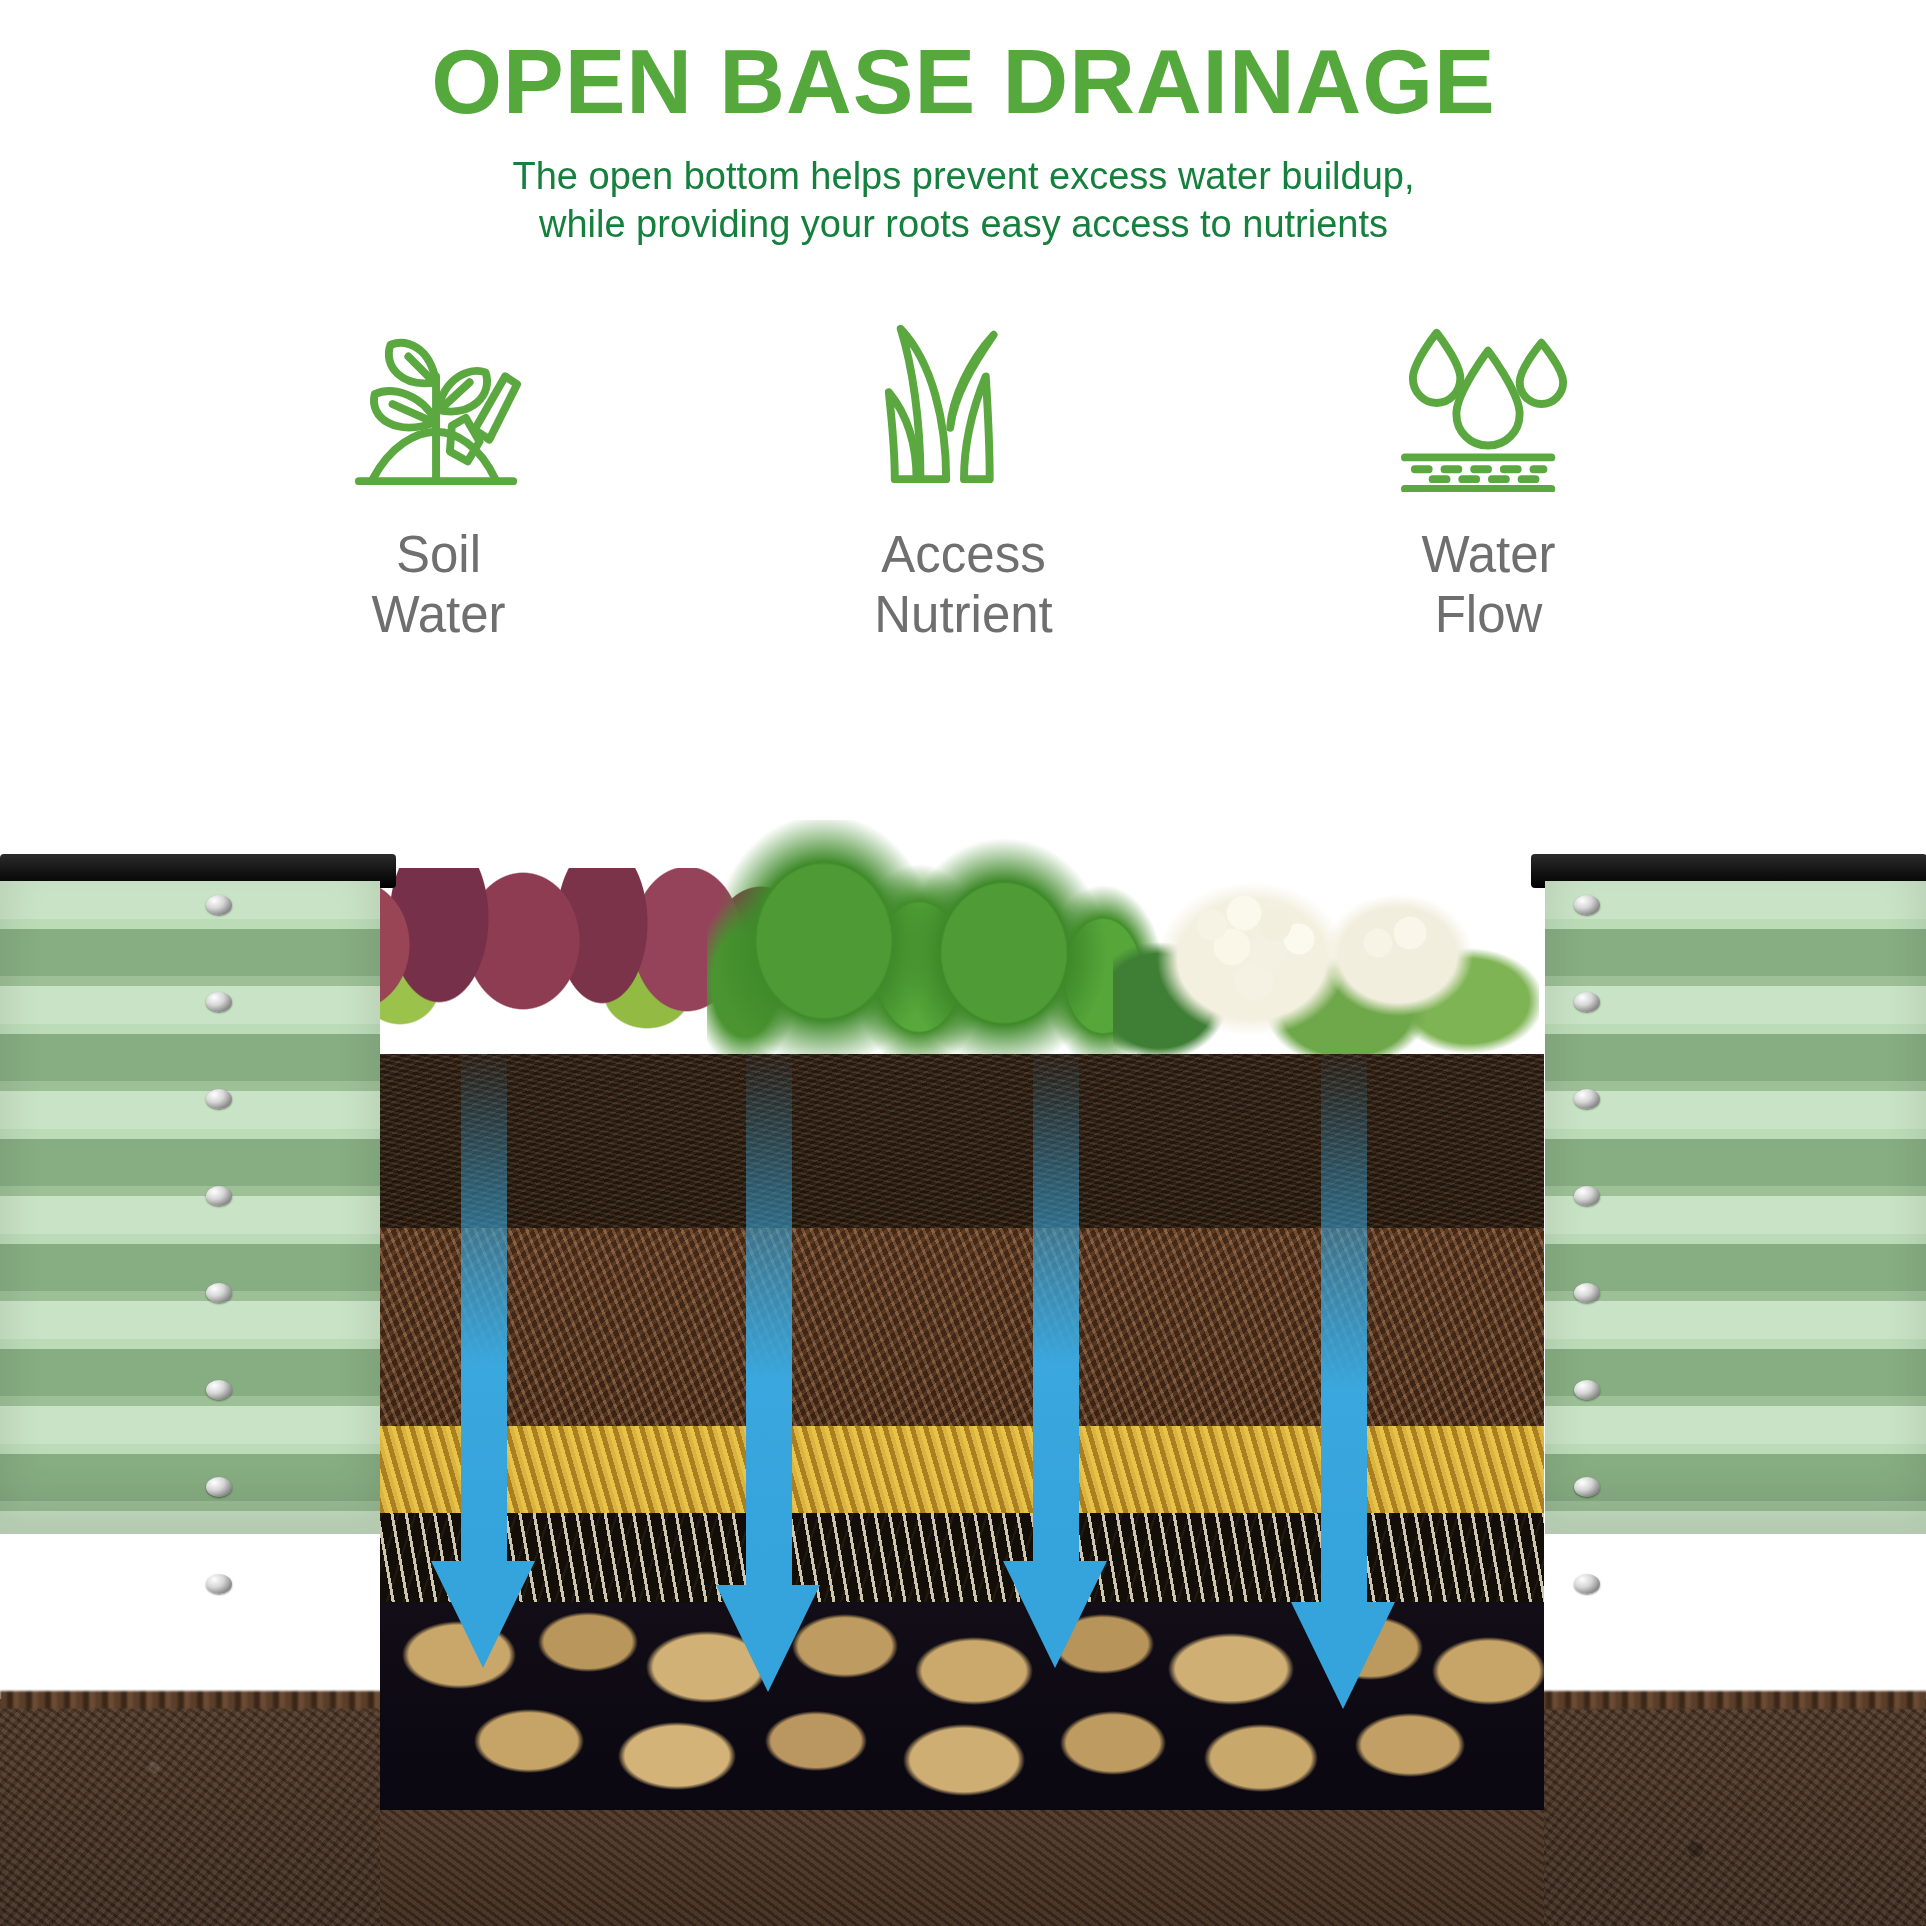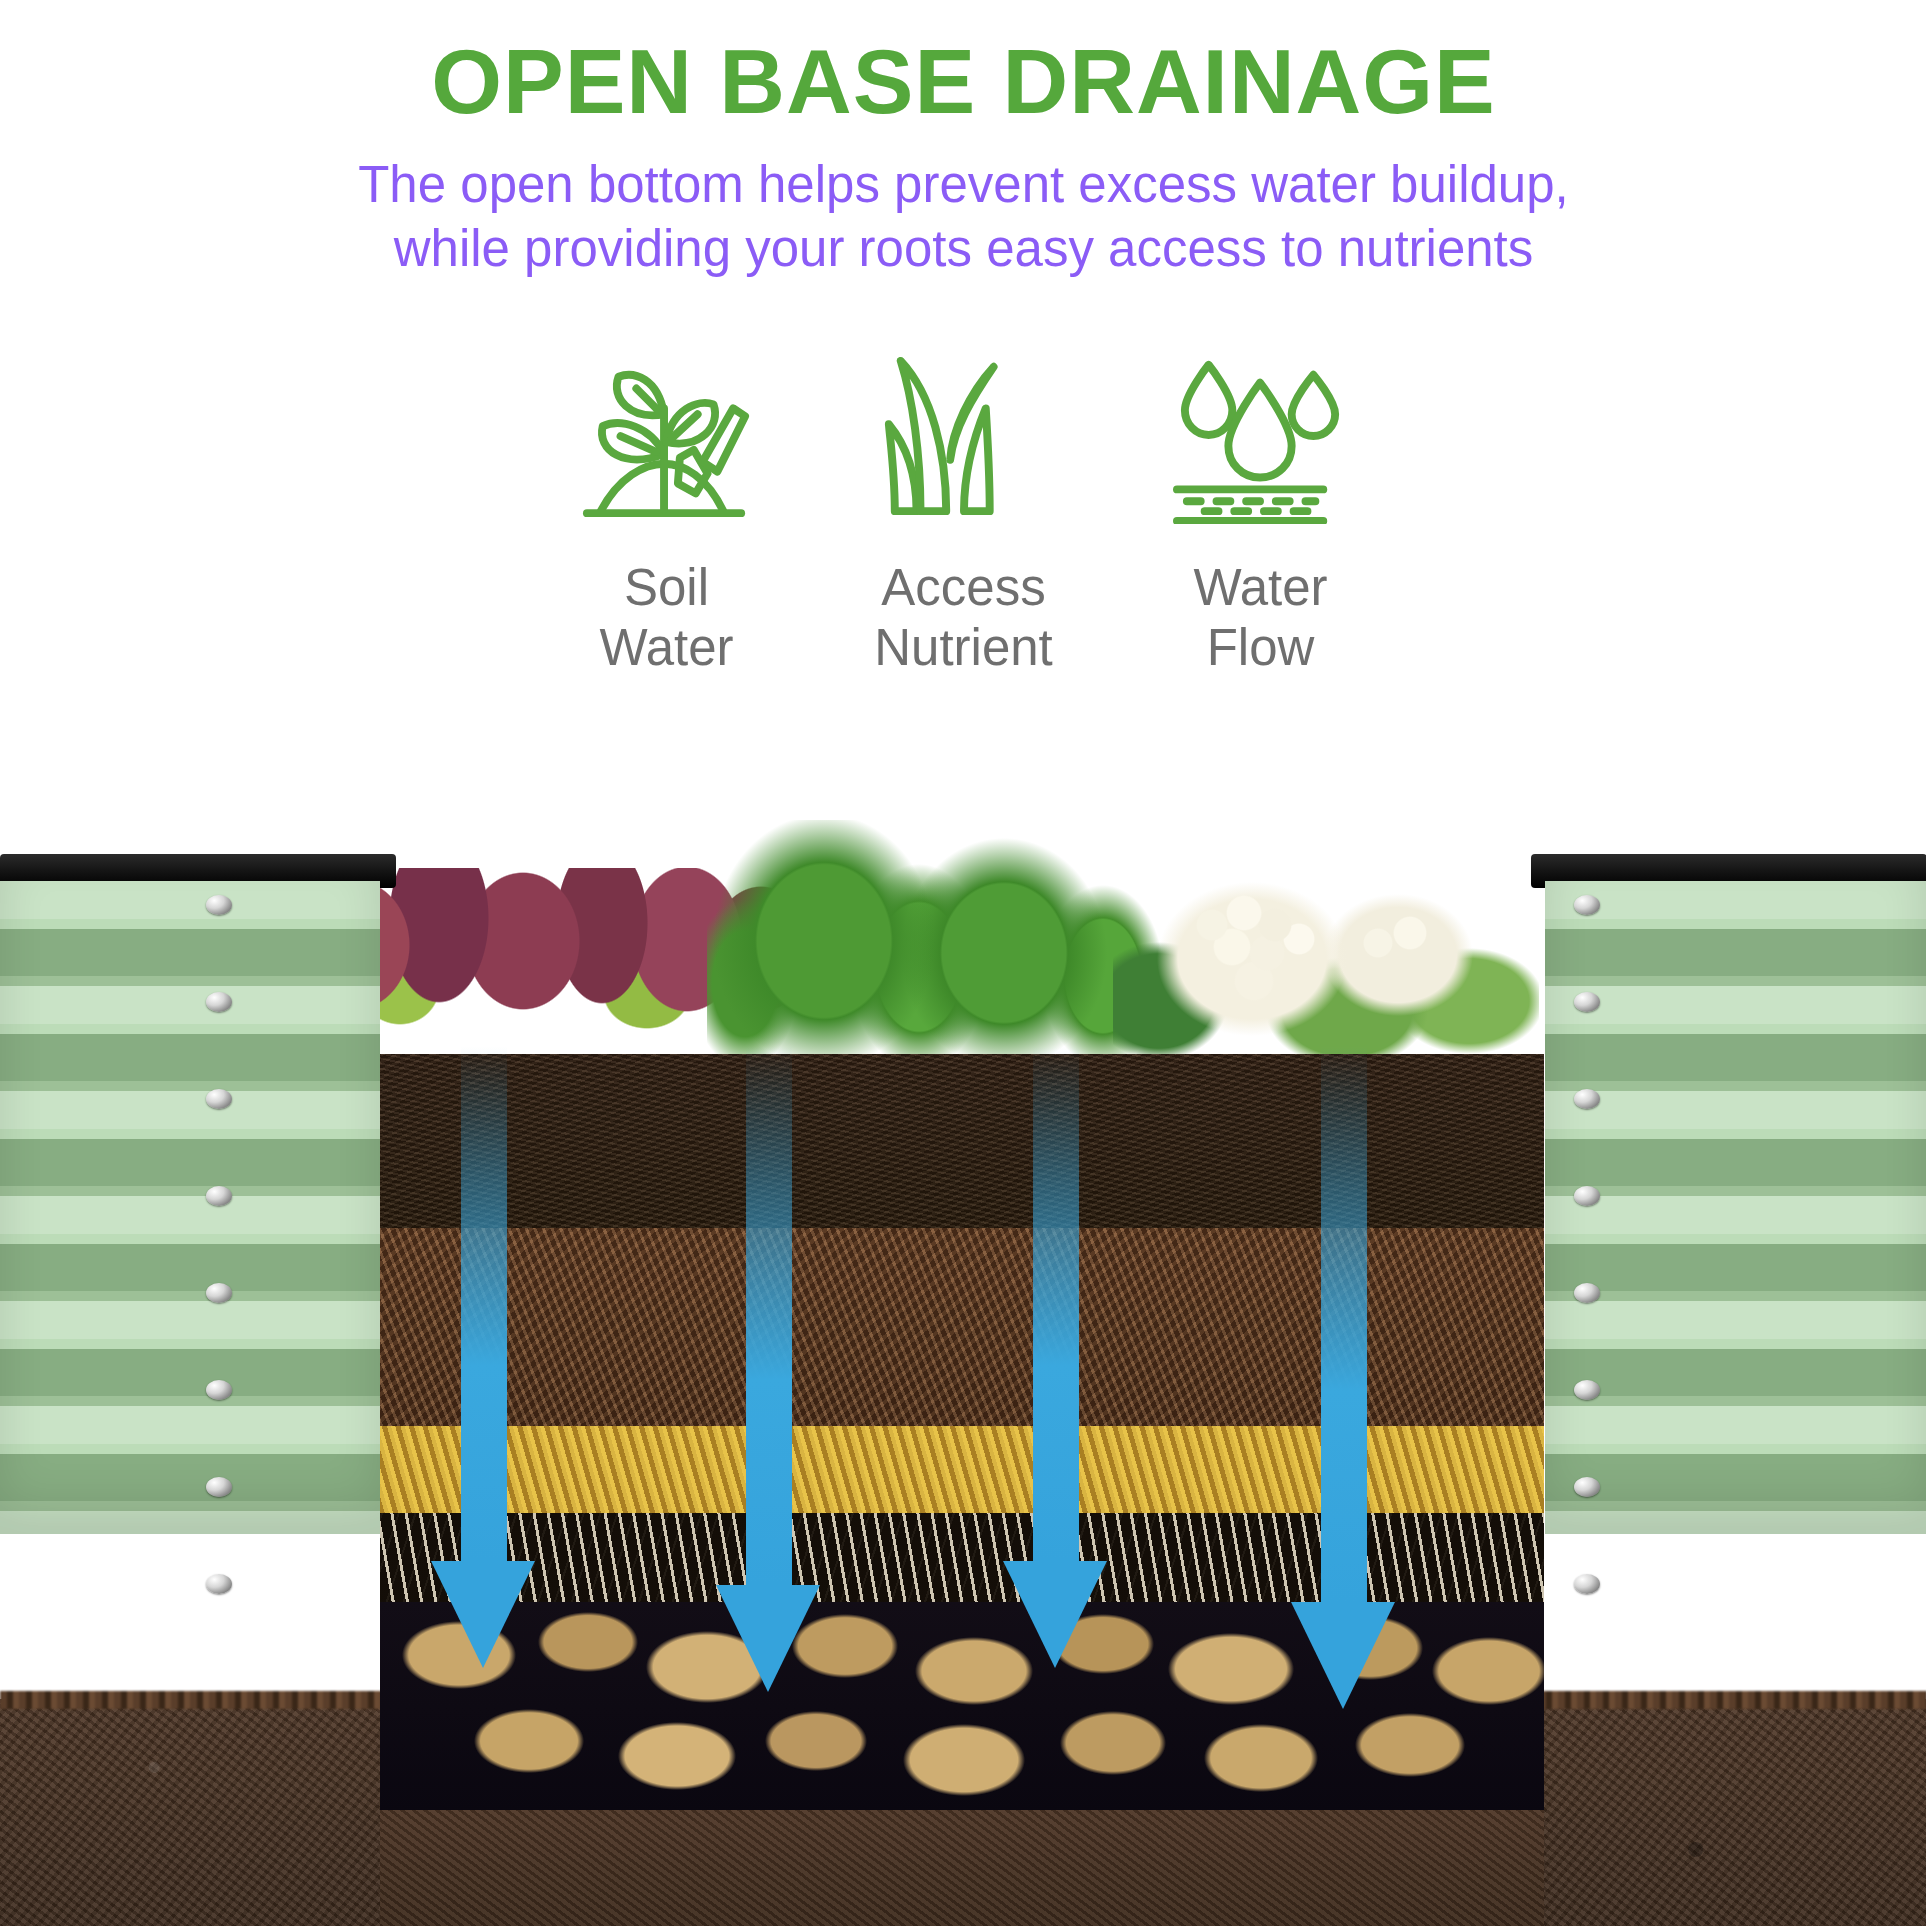--- a/index.html
+++ b/index.html
@@ -15,33 +15,34 @@
   .header { width:100%; padding-top:36px; text-align:center; }
   .headline {
     font-size:91px;
     font-weight:700;
     letter-spacing:1px;
     line-height:1.0;
     color:#55A83C;
   }
   .subhead {
     margin-top:26px;
-    font-size:51px;
+    font-size:38px;
     font-weight:300;
     line-height:1.25;
-    color:#8b5cf6;
+    color:#15803d;
   }
   .subhead .l { display:block; }
 
   
   .features {
     margin-top:53px;
     display:flex;
     justify-content:center;
     align-items:flex-start;
+    gap:228px;
   }
   .feature { width:297px; text-align:center; }
   .feature-icon {
     height:208px;
     display:flex;
     align-items:center;
     justify-content:center;
   }
   .feature-label {
     margin-top:16px;

